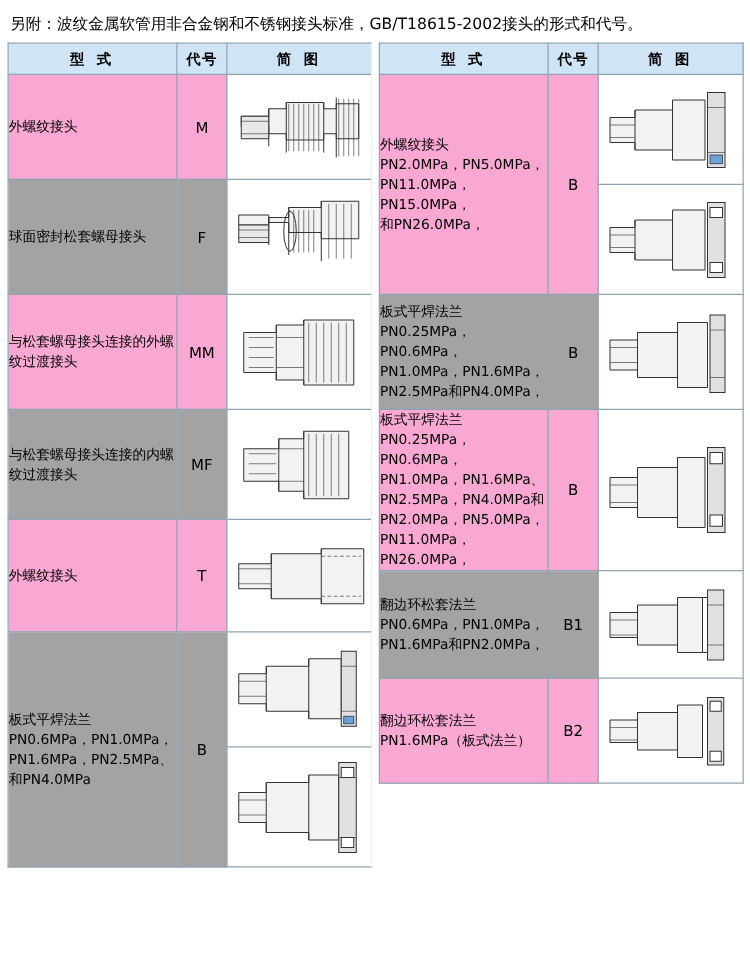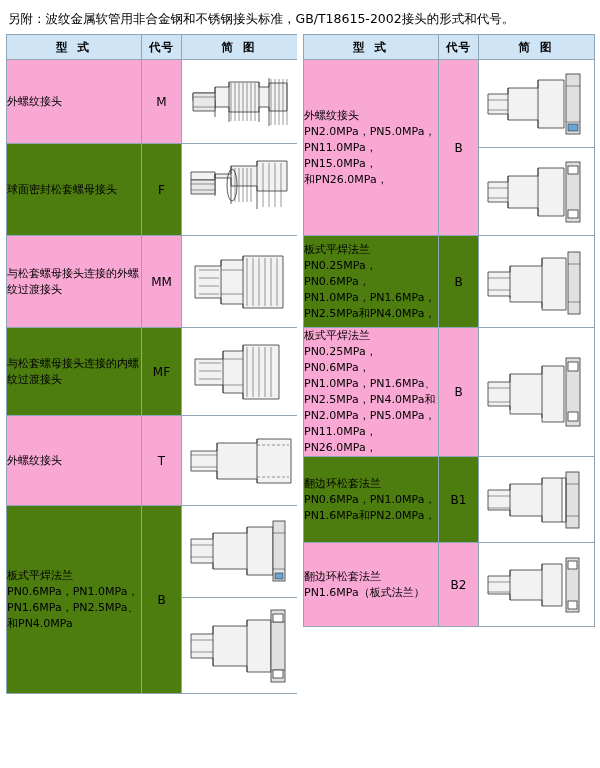--- a/index.html
+++ b/index.html
@@ -58,21 +58,21 @@
     text-align:center;
     vertical-align:middle;
     font-size:12px;
   }
   .cell-fig{
     text-align:center;
     vertical-align:middle;
     background:#fff;
     padding:2px 0;
   }
-  .yellow{background:#4d7c0f;}
+  .yellow{background:#a3a3a3;}
   .white{background:#f9a8d4;}
   svg{display:block;margin:0 auto;}
   .gap{width:6px;border:0 !important;background:#fff;}
 </style>
 </head>
 <body>
 
 <div class="page">
 
   <div class="title">另附：波纹金属软管用非合金钢和不锈钢接头标准，GB/T18615-2002接头的形式和代号。</div>

